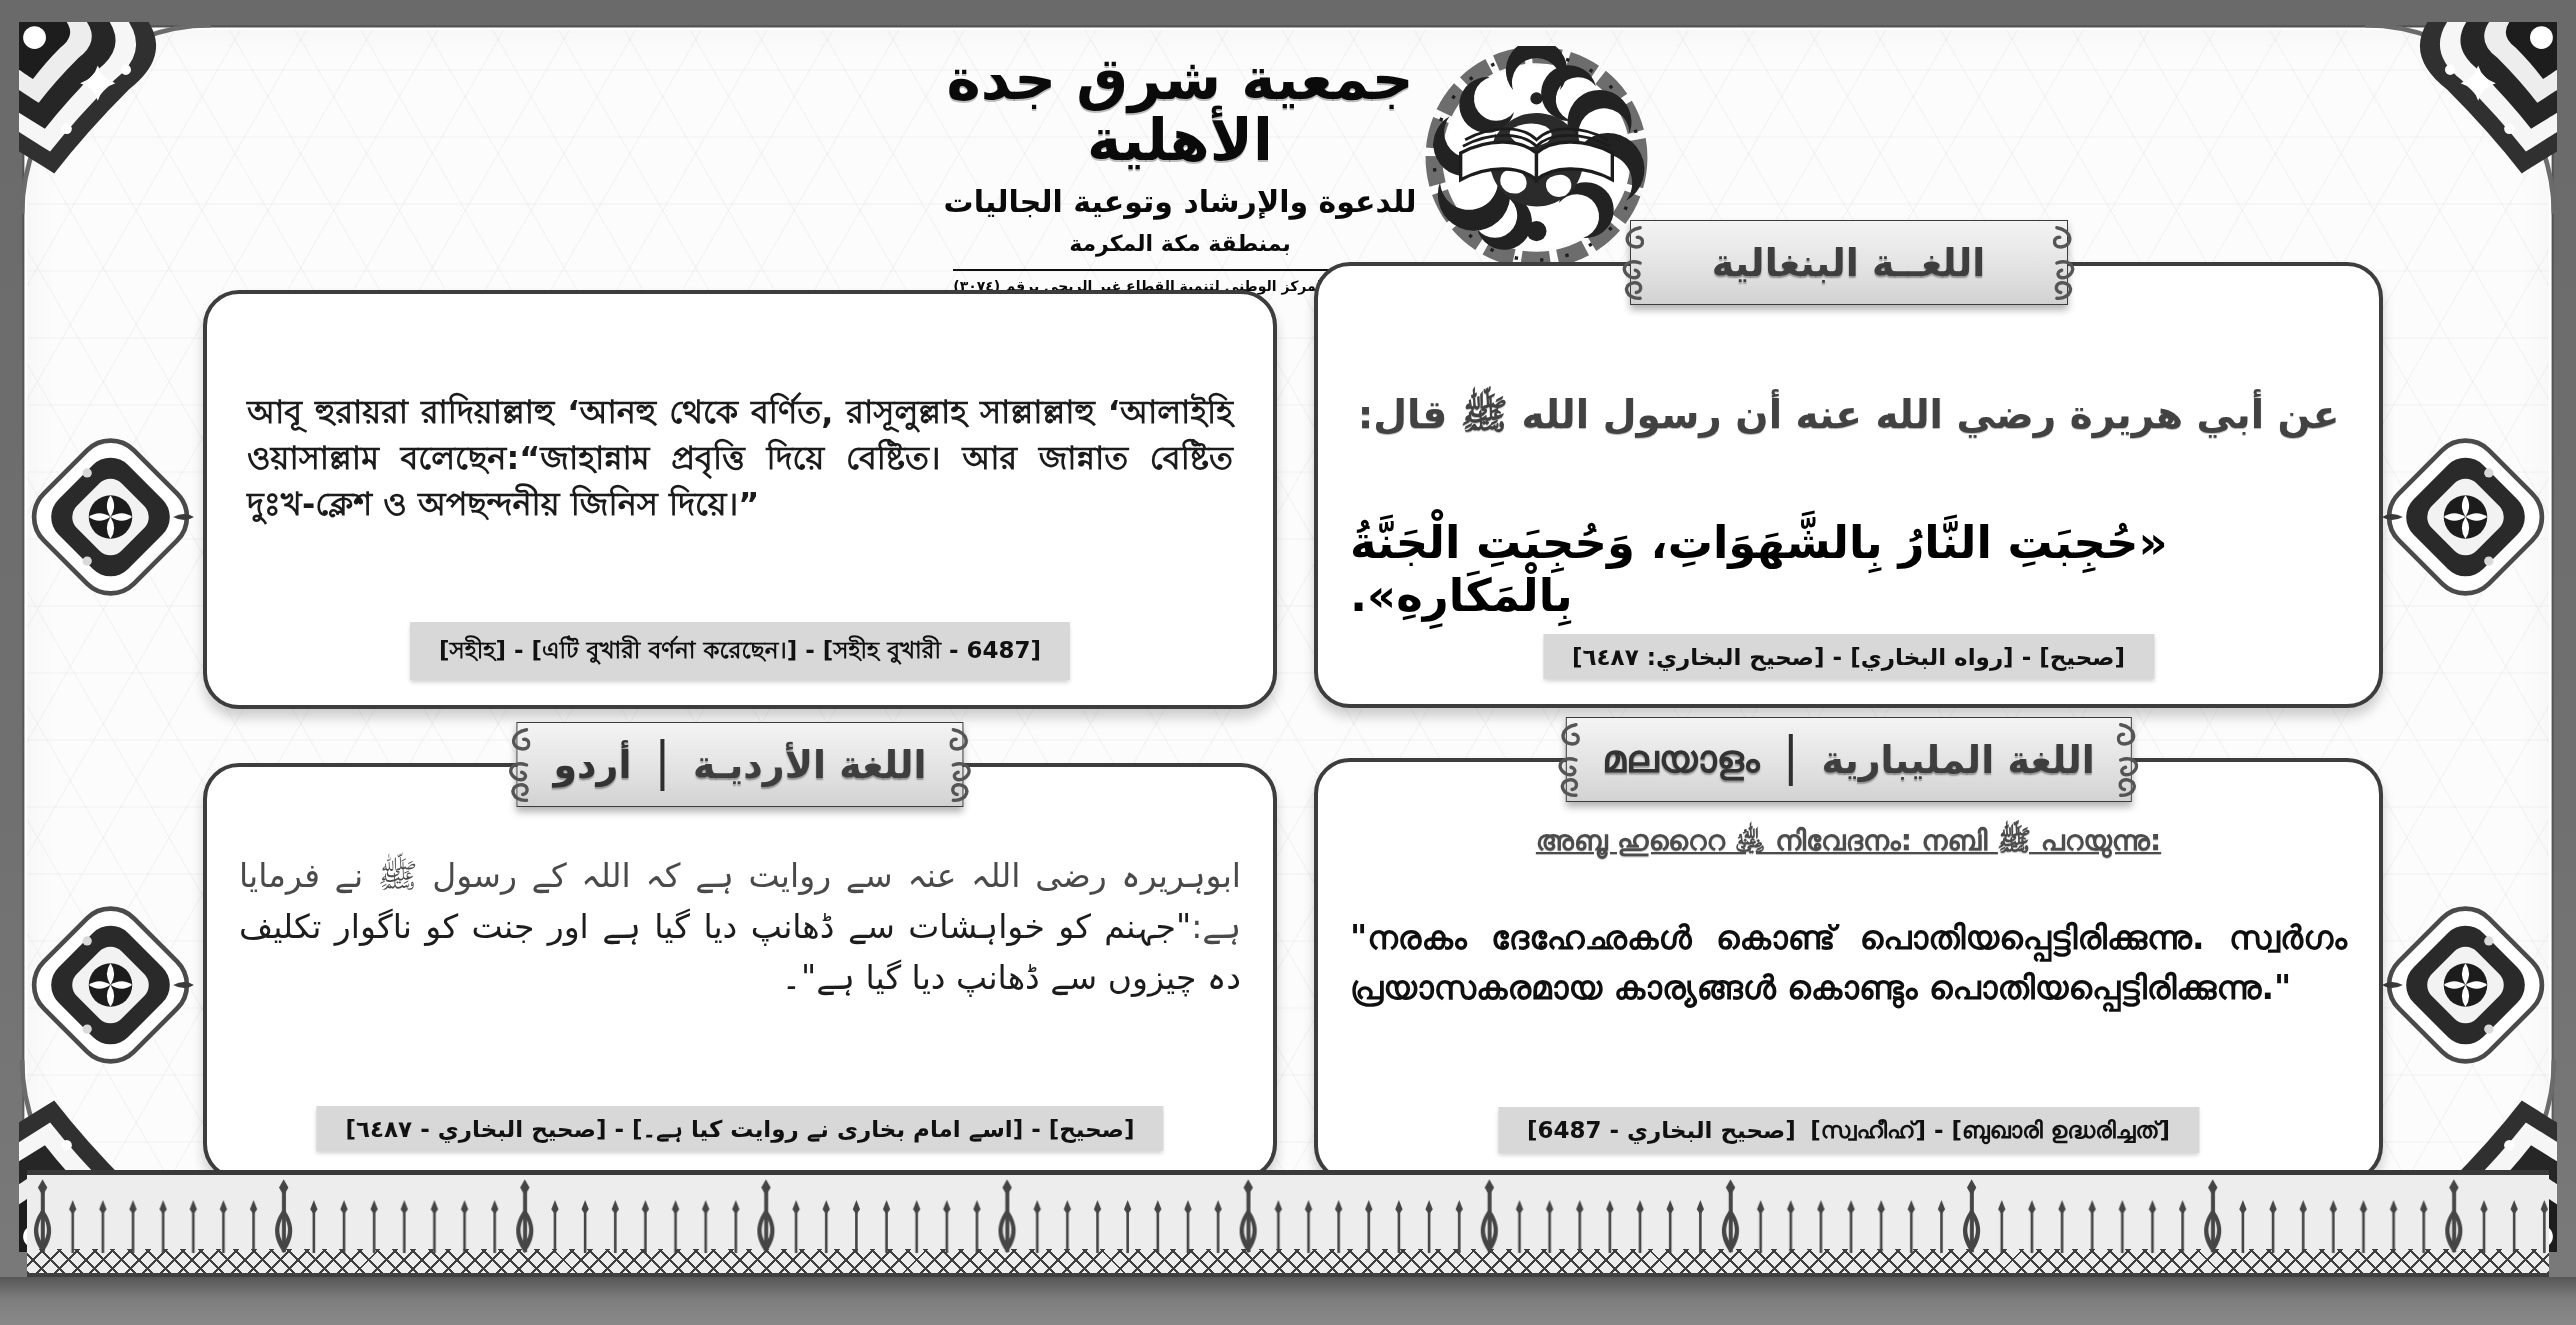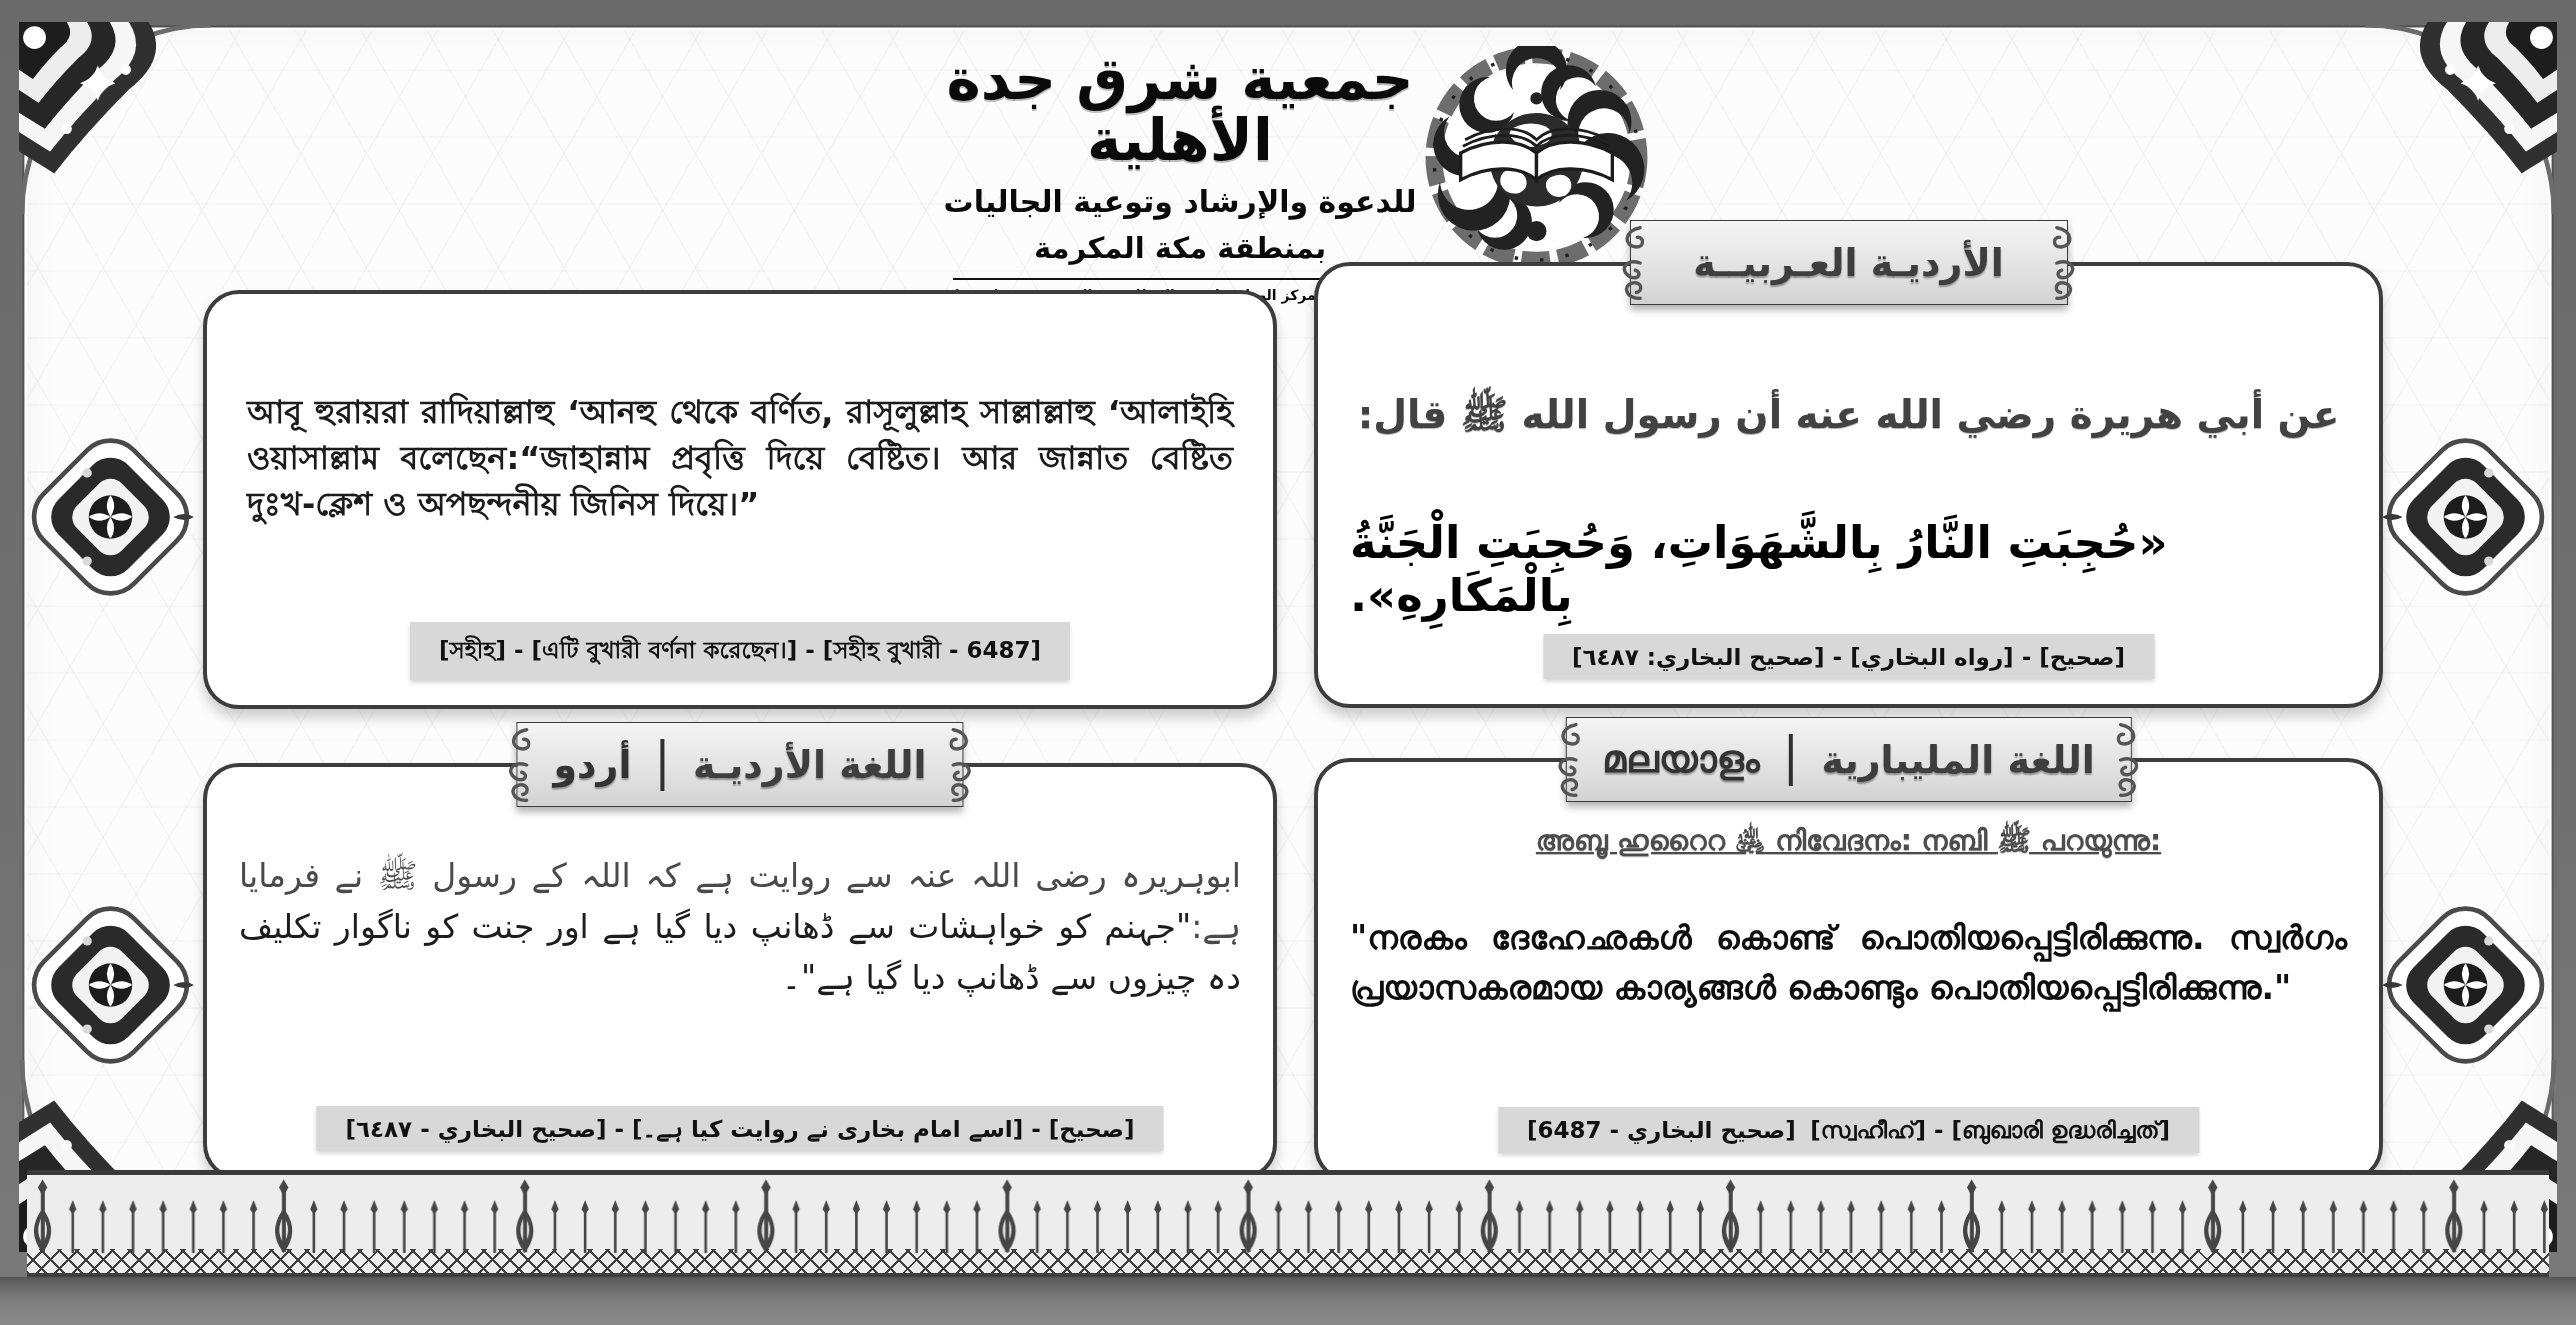--- a/index.html
+++ b/index.html
@@ -29,21 +29,21 @@
   .corner.br{right:18.7px;bottom:73px;transform:scale(-1,-1);}
   .medal{position:absolute;width:171px;height:244px;}
   .medal.l1{left:25px;top:395px;}
   .medal.l2{left:25px;top:863px;}
   .medal.r1{right:25px;top:395px;transform:scaleX(-1);}
   .medal.r2{right:25px;top:863px;transform:scaleX(-1);}
   
   .logo-callig{position:absolute;left:915px;top:49px;width:530px;text-align:center;color:#0a0a0a;direction:rtl;}
   .logo-l1{font-size:58px;font-weight:700;line-height:1.05;text-shadow:0 1.6px 0 rgba(0,0,0,.25);}
   .logo-l2{font-size:30px;font-weight:700;margin-top:13.5px;}
-  .logo-l3{font-size:29px;font-weight:700;margin-top:11.4px;}
+  .logo-l3{font-size:22px;font-weight:700;margin-top:11.4px;}
   .logo-reg{font-size:14px;font-weight:700;margin:13.5px auto 0;width:fit-content;border-top:2.1px solid #111;padding-top:7.3px;}
   .emblem{position:absolute;left:1425px;top:46px;width:223px;height:223px;}
   
   .panel{position:absolute;background:#fff;border:4.7px solid #3d3d3d;border-radius:36px;
          box-shadow:0 8.3px 11.4px rgba(0,0,0,.18);}
   .panel.bengali  {left:203px;top:290px;width:1066px;height:411px;}
   .panel.arabic   {left:1314px;top:262px;width:1061px;height:438px;}
   .panel.urdu     {left:203px;top:763px;width:1066px;height:409px;}
   .panel.malayalam{left:1314px;top:758px;width:1061px;height:416px;}
   
@@ -235,21 +235,21 @@
     <div class="citation">
       <span>[সহীহ] - [এটি বুখারী বর্ণনা করেছেন।] - [সহীহ বুখারী - 6487]</span>
     </div>
   </section>
 
   <section class="panel arabic">
     <header class="lang-header">
       <svg class="hdr-flourish left" viewBox="0 0 60 170">
           <use href="#orn-flourish"></use>
         </svg>
-      <span class="hdr-label" dir="rtl">الأرديـة العـربيــة</span>
+      <span class="hdr-label" dir="rtl">اللغــة البنغالية</span>
       <svg class="hdr-flourish right" viewBox="0 0 60 170">
           <use href="#orn-flourish"></use>
         </svg>
     </header>
     <div class="panel-body">
       <div class="ar-line1">عن أبي هريرة رضي الله عنه أن رسول الله ﷺ قال:</div>
       <div class="ar-line2">«حُجِبَتِ النَّارُ بِالشَّهَوَاتِ، وَحُجِبَتِ الْجَنَّةُ بِالْمَكَارِهِ».</div>
     </div>
     <div class="citation rtl">
       <span>[صحيح] - [رواه البخاري] - [صحيح البخاري: ٦٤٨٧]</span>

